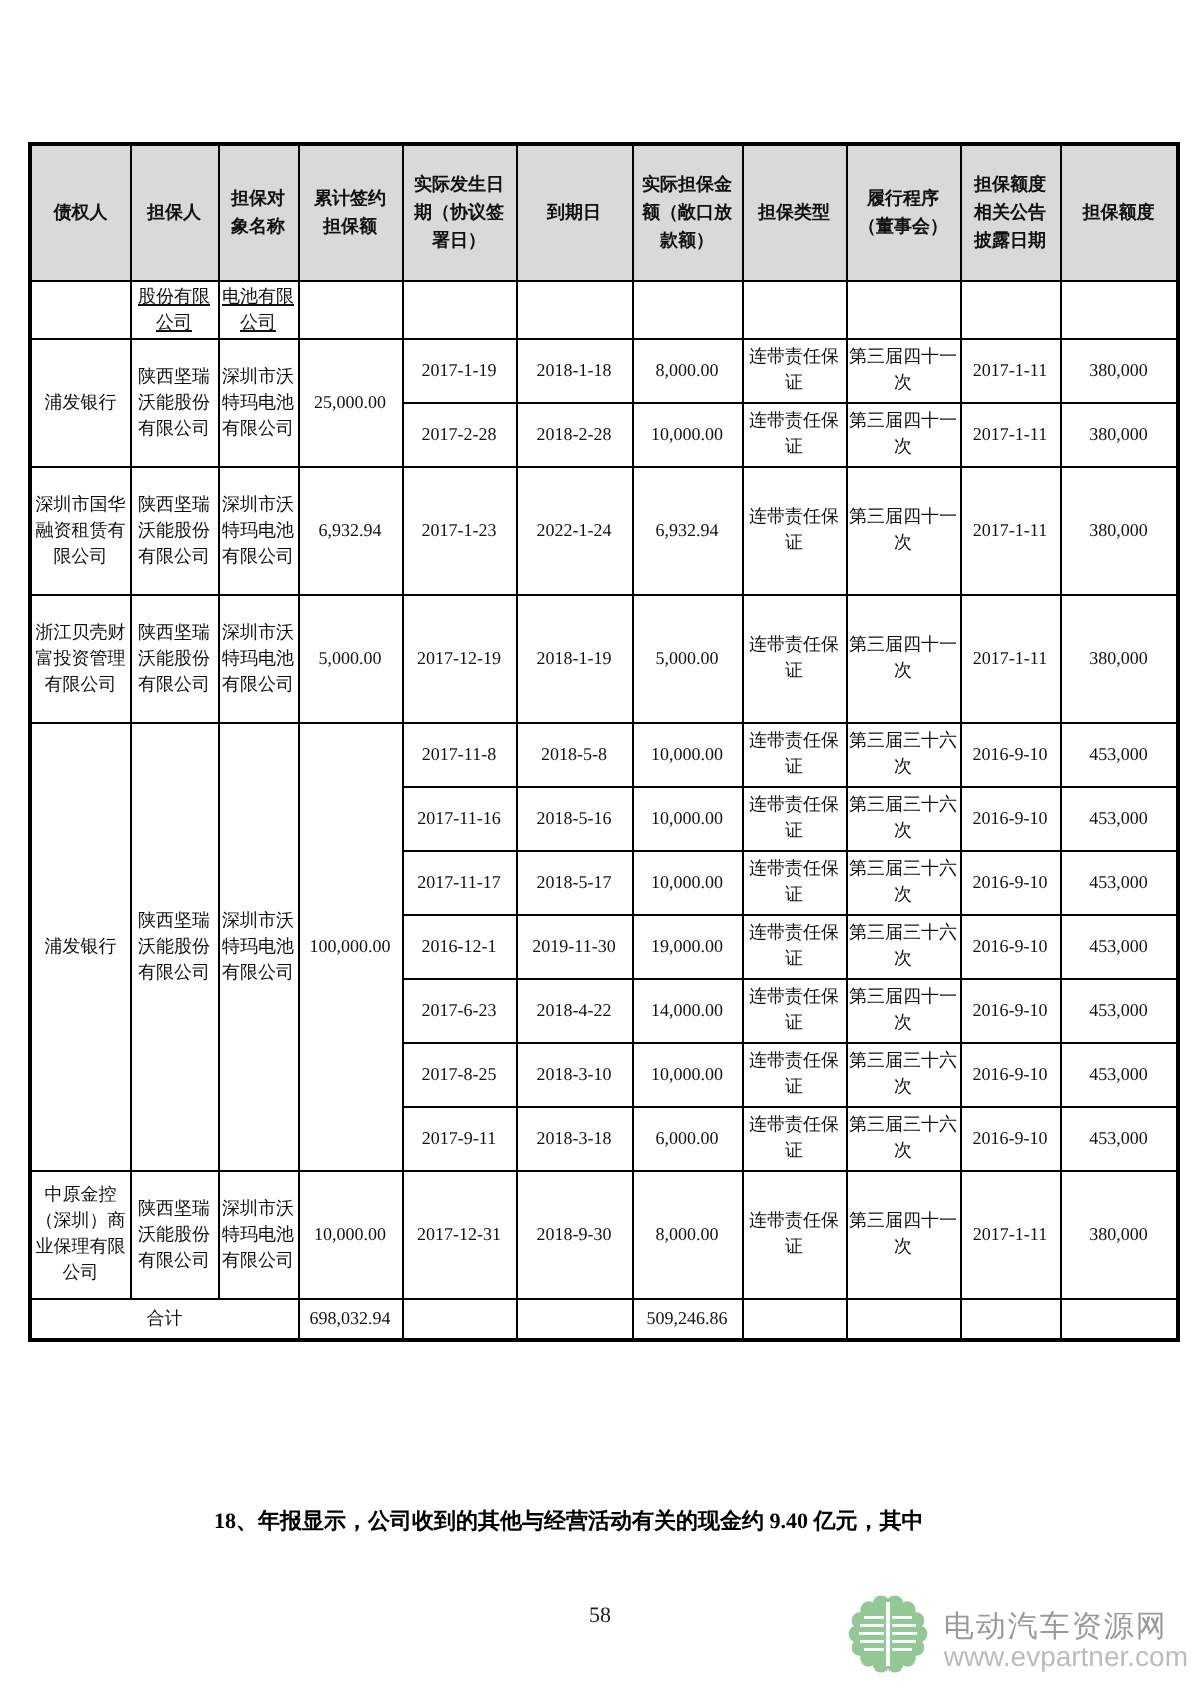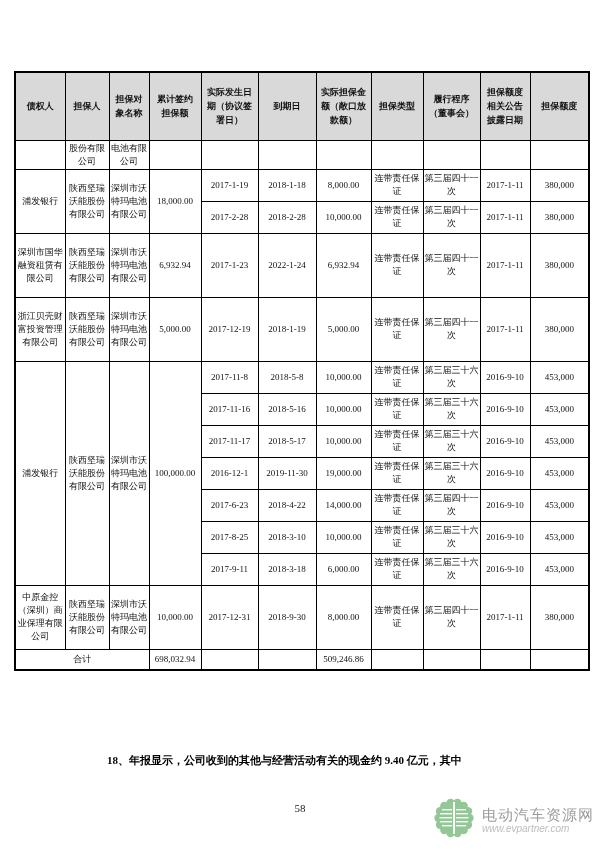--- a/index.html
+++ b/index.html
@@ -16,21 +16,21 @@
   }
   table.gtable th, table.gtable td {
     border:1px solid #000; text-align:center; vertical-align:middle;
     font-size:9px; line-height:13px; padding:1px 1px; overflow:hidden;
     word-break:break-all;
   }
   table.gtable th {
     background:#d9d9d9; font-weight:bold; white-space:pre-line; line-height:14px;
   }
   tr.r-head   { height:68px; }
-  tr.r-cont   { height:28px; }
+  tr.r-cont   { height:28px;text-decoration:underline; }
   tr.r-sub    { height:32px; }
   tr.r-big    { height:64px; }
   tr.r-total  { height:21px;margin-top:12px; }
   td.num { font-size:9.5px; }
   
   .para {
     position:absolute; left:85px; top:686px; width:415px;
     font-size:12px; line-height:23px; text-indent:2em; color:#1a1a1a;
     text-align:justify;
   }
@@ -42,21 +42,21 @@
   .pageno {
     position:absolute; left:0; right:0; top:802px; text-align:center;
     font-size:11px; color:#222;
   }
   
   .footer {
     position:absolute; right:6px; bottom:6px; display:flex; align-items:center; gap:7px;
   }
   .footer .site { font-family:"Liberation Sans","DejaVu Sans",sans-serif; }
   .footer .site-name { font-size:15px; color:#9a9a9a; letter-spacing:1px; line-height:17px; }
-  .footer .site-url  { font-size:10px; color:#bcbcbc; line-height:12px;font-style:italic; }
+  .footer .site-url  { font-size:14px; color:#bcbcbc; line-height:12px; }
 </style>
 </head>
 <body>
 
 <div class="page">
 
   <table class="gtable">
     <colgroup>
       <col style="width:50px">
         <col style="width:44px">
@@ -105,21 +105,21 @@
           <td class="num"></td>
           <td></td>
           <td></td>
           <td class="num"></td>
           <td class="num"></td>
         </tr>
         <tr class="r-sub">
           <td rowspan="2">浦发银行</td>
           <td rowspan="2">陕西坚瑞沃能股份有限公司</td>
           <td rowspan="2">深圳市沃特玛电池有限公司</td>
-          <td class="num" rowspan="2">18,000.00</td>
+          <td class="num" rowspan="2">25,000.00</td>
           <td class="num">2017-1-19</td>
           <td class="num">2018-1-18</td>
           <td class="num">8,000.00</td>
           <td>连带责任保证</td>
           <td>第三届四十一次</td>
           <td class="num">2017-1-11</td>
           <td class="num">380,000</td>
         </tr>
         <tr class="r-sub">
           <td class="num">2017-2-28</td>

